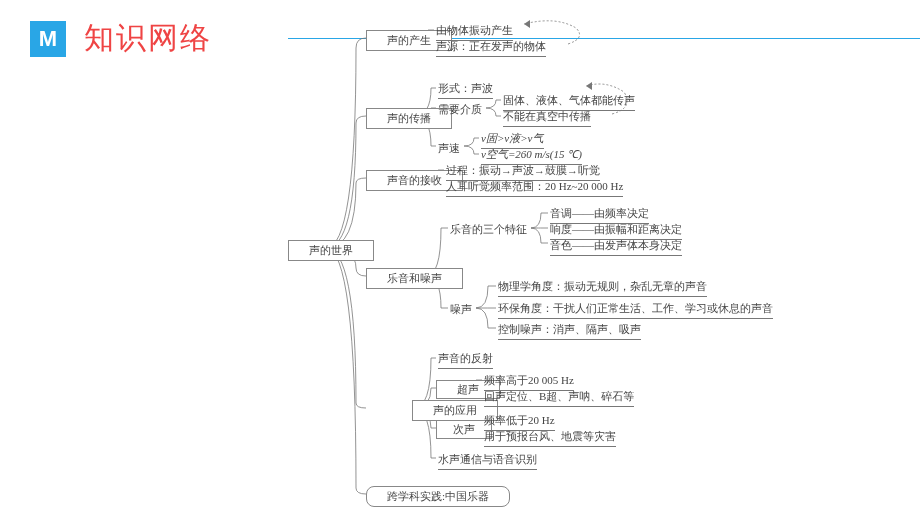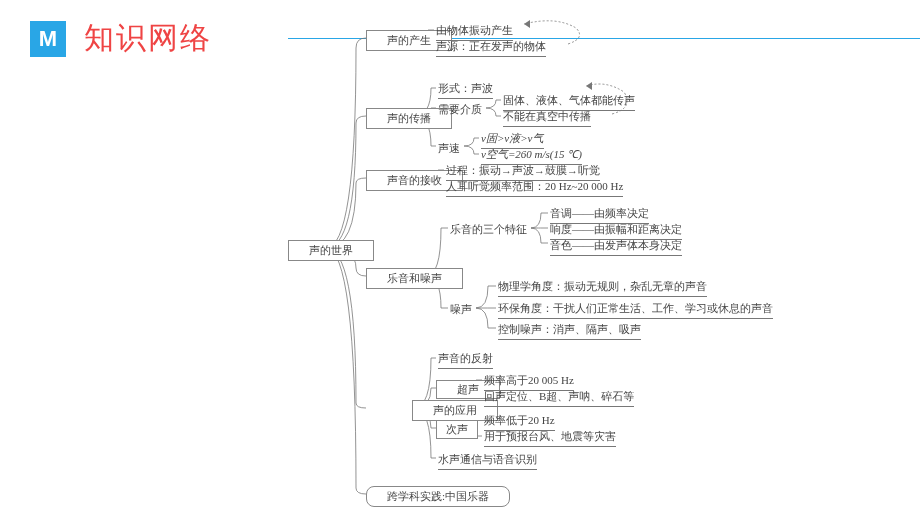--- a/index.html
+++ b/index.html
@@ -168,18 +168,18 @@
   <div class="txt" style="top:213px; left:214px;"><span class="ul">响度——由振幅和距离决定</span></div>
   <div class="txt" style="top:293px; left:114px;">噪声</div>
   <div class="txt" style="top:270px; left:162px;"><span class="ul">物理学角度：振动无规则，杂乱无章的声音</span></div>
   <div class="txt" style="top:313px; left:162px;"><span class="ul">控制噪声：消声、隔声、吸声</span></div>
   <div class="txt" style="top:292px; left:162px;"><span class="ul">环保角度：干扰人们正常生活、工作、学习或休息的声音</span></div>
 
   <div class="txt" style="top:342px; left:102px;"><span class="ul">声音的反射</span></div>
   <div class="box" style="top:372px; left:100px; padding:1px 20px;">超声</div>
   <div class="txt" style="top:364px; left:148px;"><span class="ul">频率高于20 005 Hz</span></div>
   <div class="txt" style="top:380px; left:148px;"><span class="ul">回声定位、B超、声呐、碎石等</span></div>
-  <div class="box" style="top:412px; left:100px; padding:1px 9px;">次声</div>
+  <div class="box" style="top:412px; left:100px; padding:1px 16px;">次声</div>
   <div class="txt" style="top:404px; left:148px;"><span class="ul">频率低于20 Hz</span></div>
   <div class="txt" style="top:420px; left:148px;"><span class="ul">用于预报台风、地震等灾害</span></div>
   <div class="txt" style="top:443px; left:102px;"><span class="ul">水声通信与语音识别</span></div>
 
 </div>
 
 </body></html>

